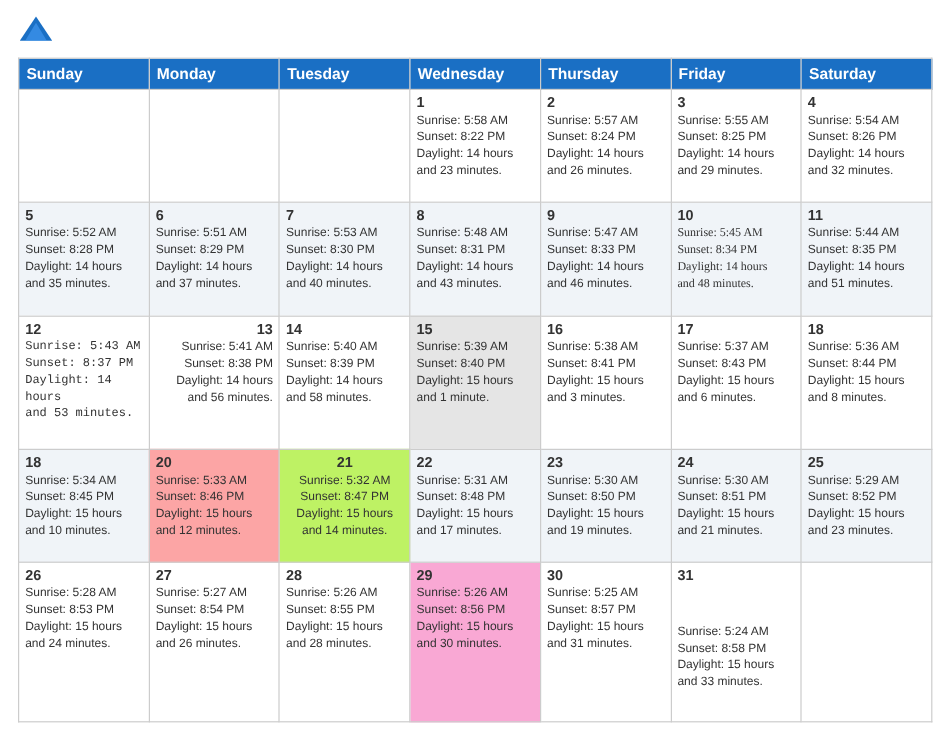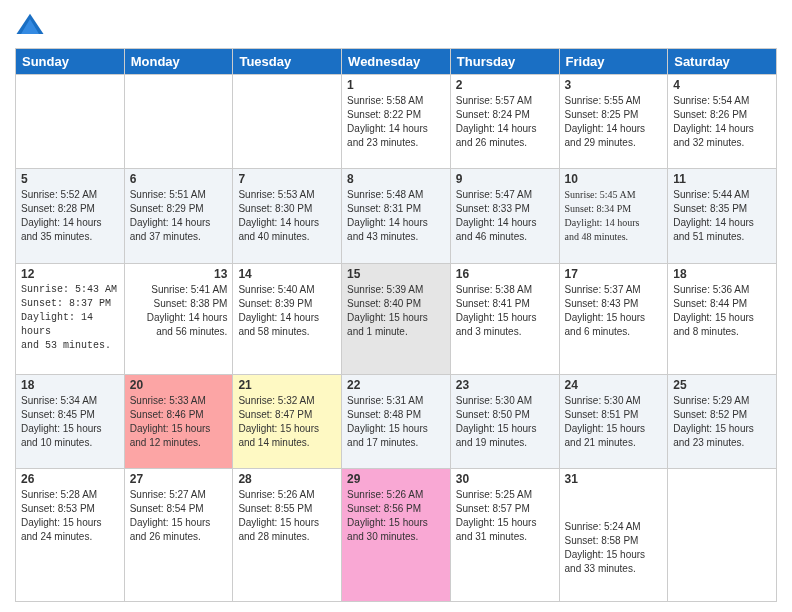--- a/index.html
+++ b/index.html
@@ -279,21 +279,21 @@
 Daylight: 15 hours
 and 10 minutes.</div>
           </td>
           <td style="background: #fca5a5;">
             <span class="day-number">20</span>
             <div class="day-info" style="white-space: pre-line;">Sunrise: 5:33 AM
 Sunset: 8:46 PM
 Daylight: 15 hours
 and 12 minutes.</div>
           </td>
-          <td style="background: #fef9c3;">
+          <td style="background: #bef264; text-align: center;">
             <span class="day-number">21</span>
             <div class="day-info" style="white-space: pre-line;">Sunrise: 5:32 AM
 Sunset: 8:47 PM
 Daylight: 15 hours
 and 14 minutes.</div>
           </td>
           <td style="background: rgb(240, 244, 248);">
             <span class="day-number">22</span>
             <div class="day-info" style="white-space: pre-line;">Sunrise: 5:31 AM
 Sunset: 8:48 PM

